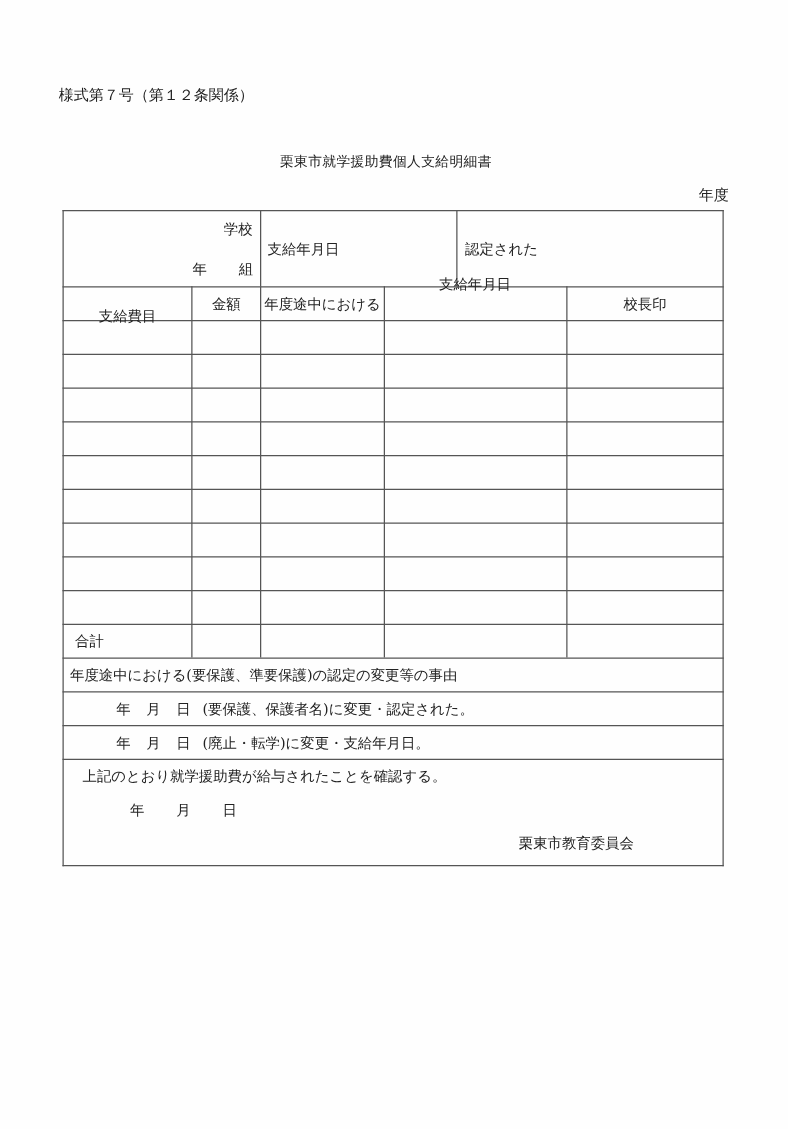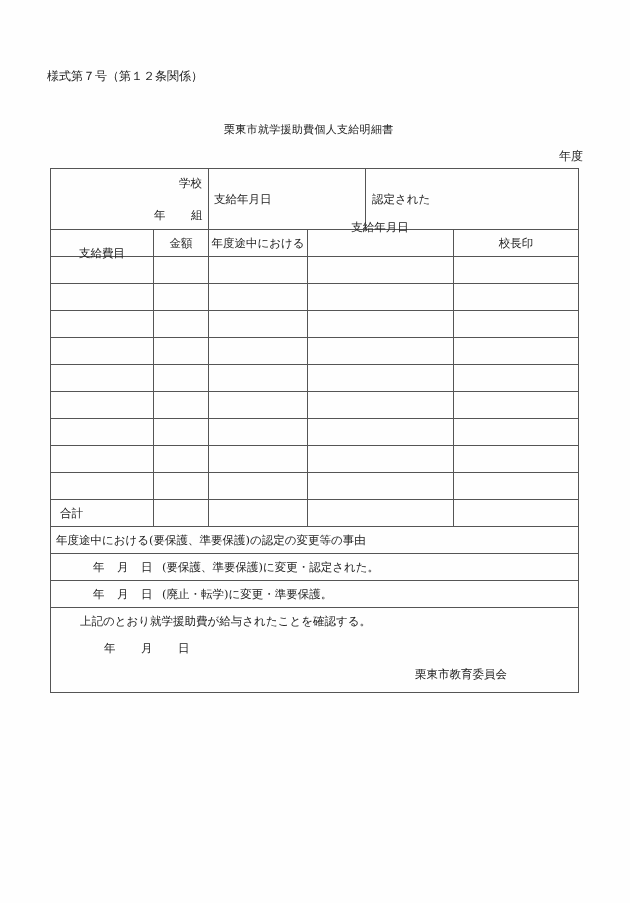--- a/index.html
+++ b/index.html
@@ -62,28 +62,28 @@
   <div class="cell-text center" style="left:516px; top:236px;">校長印</div>
 
   <div class="cell-text" style="left:60px; top:506px;">合計</div>
 
   <div class="cell-text" style="left:56px; top:533px;">年度途中における(要保護、準要保護)の認定の変更等の事由</div>
 
   <div>
     <div class="cell-text" style="left:93px; top:560px;">年</div>
     <div class="cell-text" style="left:117px; top:560px;">月</div>
     <div class="cell-text" style="left:141px; top:560px;">日</div>
-    <div class="cell-text" style="left:162px; top:560px;">(要保護、準要保護)に変更・認定された。</div>
+    <div class="cell-text" style="left:162px; top:560px;">(要保護、保護者名)に変更・認定された。</div>
   </div>
 
   <div>
     <div class="cell-text" style="left:93px; top:587px;">年</div>
     <div class="cell-text" style="left:117px; top:587px;">月</div>
     <div class="cell-text" style="left:141px; top:587px;">日</div>
-    <div class="cell-text" style="left:162px; top:587px;">(廃止・転学)に変更・準要保護。</div>
+    <div class="cell-text" style="left:162px; top:587px;">(廃止・転学)に変更・支給年月日。</div>
   </div>
 
-  <div class="cell-text" style="left:80px; top:614px;">上記のとおり就学援助費が給与されたことを確認する。</div>
+  <div class="cell-text" style="left:66px; top:614px;">上記のとおり就学援助費が給与されたことを確認する。</div>
   <div class="cell-text" style="left:104px; top:641px;">年</div>
   <div class="cell-text" style="left:141px; top:641px;">月</div>
   <div class="cell-text" style="left:178px; top:641px;">日</div>
   <div class="cell-text" style="left:415px; top:667px;">栗東市教育委員会</div>
 </div>
 
 </body></html>

